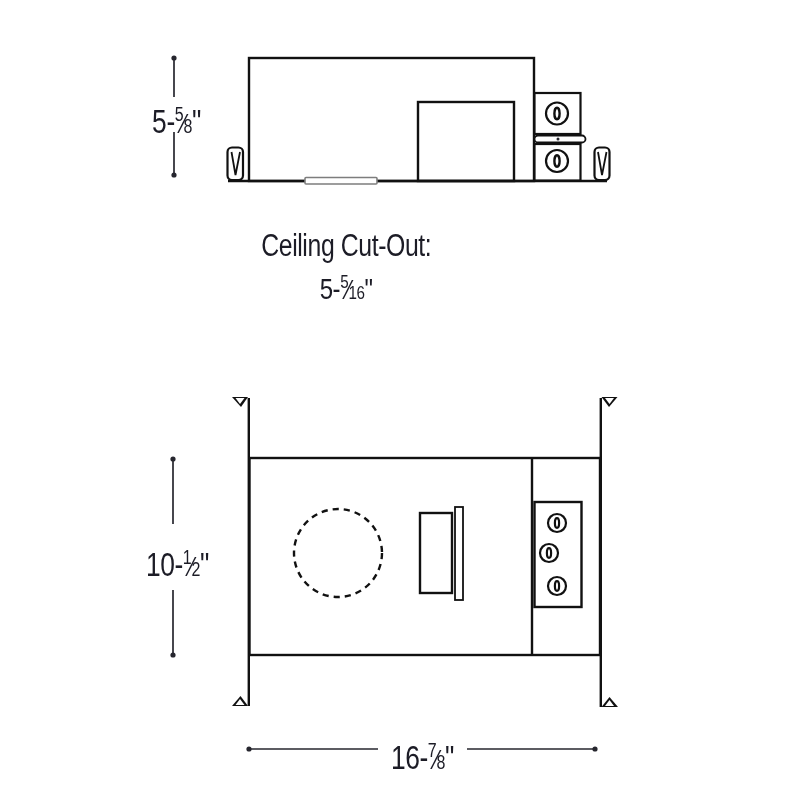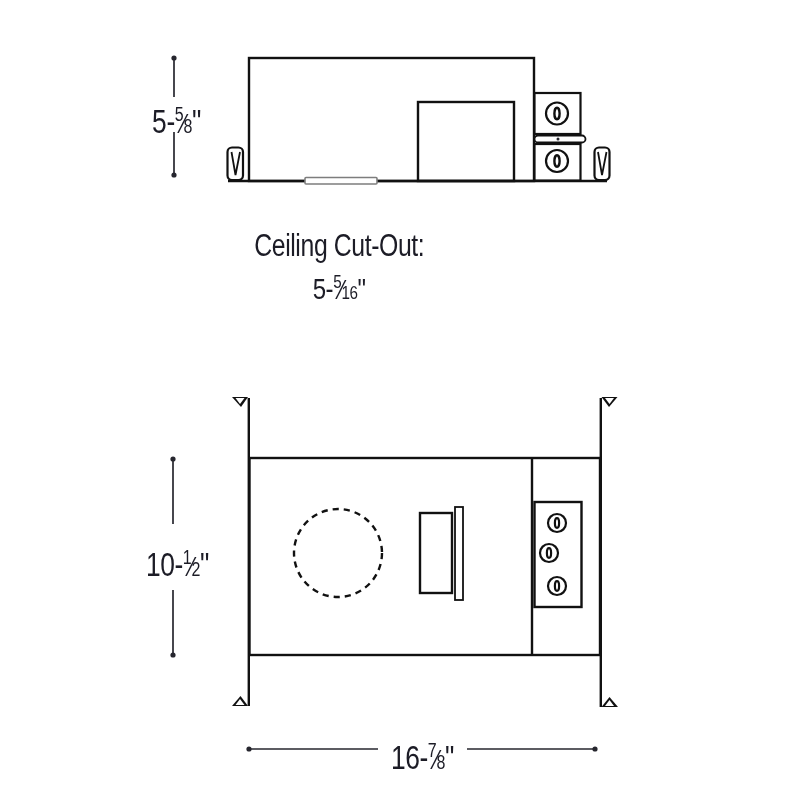--- a/index.html
+++ b/index.html
@@ -109,21 +109,21 @@
       <line class="dim" x1="467" y1="749" x2="595" y2="749"></line>
       <circle class="dot" cx="249" cy="749" r="2.6"></circle>
       <circle class="dot" cx="595" cy="749" r="2.6"></circle>
     </g>
   </svg>
 
   <div class="lbl d33" style="left:96px;top:96px;width:160px;">
     <span class="cond"><span>5-</span><span class="fnum">5</span><span class="fslash">⁄</span><span class="fden">8</span><span>"</span></span>
   </div>
 
-  <div class="lbl" style="left:209px;top:227px;width:260px;text-align:center;">
+  <div class="lbl" style="left:216px;top:227px;width:260px;text-align:center;">
     <div class="t1">
       <span class="cond">Ceiling Cut-Out:</span>
     </div>
     <div class="t2">
       <span class="cond"><span>5-</span><span class="fnum2">5</span><span class="fslash">⁄</span><span class="fden2">16</span><span>"</span></span>
     </div>
   </div>
 
   <div class="lbl d33" style="left:97px;top:539px;width:160px;">
     <span class="cond"><span>10-</span><span class="fnum">1</span><span class="fslash">⁄</span><span class="fden">2</span><span>"</span></span>

